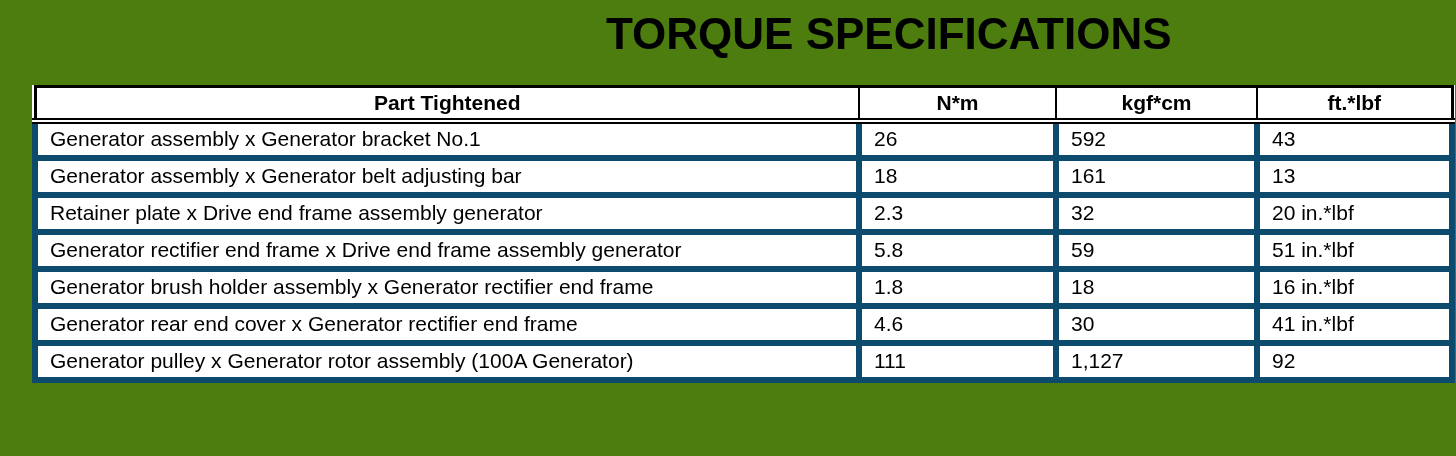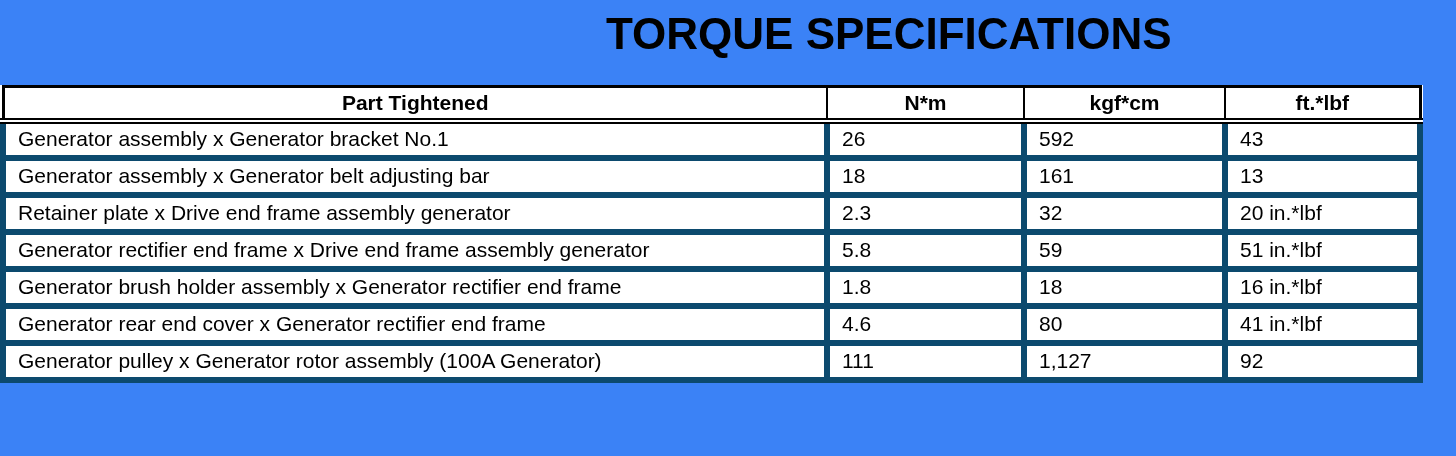--- a/index.html
+++ b/index.html
@@ -5,37 +5,37 @@
   * { margin: 0; padding: 0; box-sizing: border-box; }
   html, body {
     background: #ffffff;
     font-family: "Liberation Sans", sans-serif;
     color: #000000;
   }
   .page {
     position: relative;
     width: 1456px;
     height: 456px;
-    background: #3b82f6;
+    background: #4d7c0f;
     overflow: hidden;
   }
   .doc-title {
     position: absolute;
     left: 606px;
     top: 12px;
     font-size: 44px;
     font-weight: bold;
     letter-spacing: 0px;
     line-height: 1;
     white-space: nowrap;
     color: #000000;
   }
   .spec-table-wrap {
     position: absolute;
-    left: 0;
+    left: 32px;
     top: 85px;
     width: 1417px;
   }
   table.spec-table {
     border-collapse: collapse;
     width: 1417px;
     table-layout: fixed;
     border: 3px solid #000000;
     background: #ffffff;
   }
@@ -117,21 +117,21 @@
         </tr>
         <tr>
           <td>Generator brush holder assembly x Generator rectifier end frame</td>
           <td>1.8</td>
           <td>18</td>
           <td>16 in.*lbf</td>
         </tr>
         <tr>
           <td>Generator rear end cover x Generator rectifier end frame</td>
           <td>4.6</td>
-          <td>80</td>
+          <td>30</td>
           <td>41 in.*lbf</td>
         </tr>
         <tr>
           <td>Generator pulley x Generator rotor assembly (100A Generator)</td>
           <td>111</td>
           <td>1,127</td>
           <td>92</td>
         </tr>
       </tbody>
     </table>

